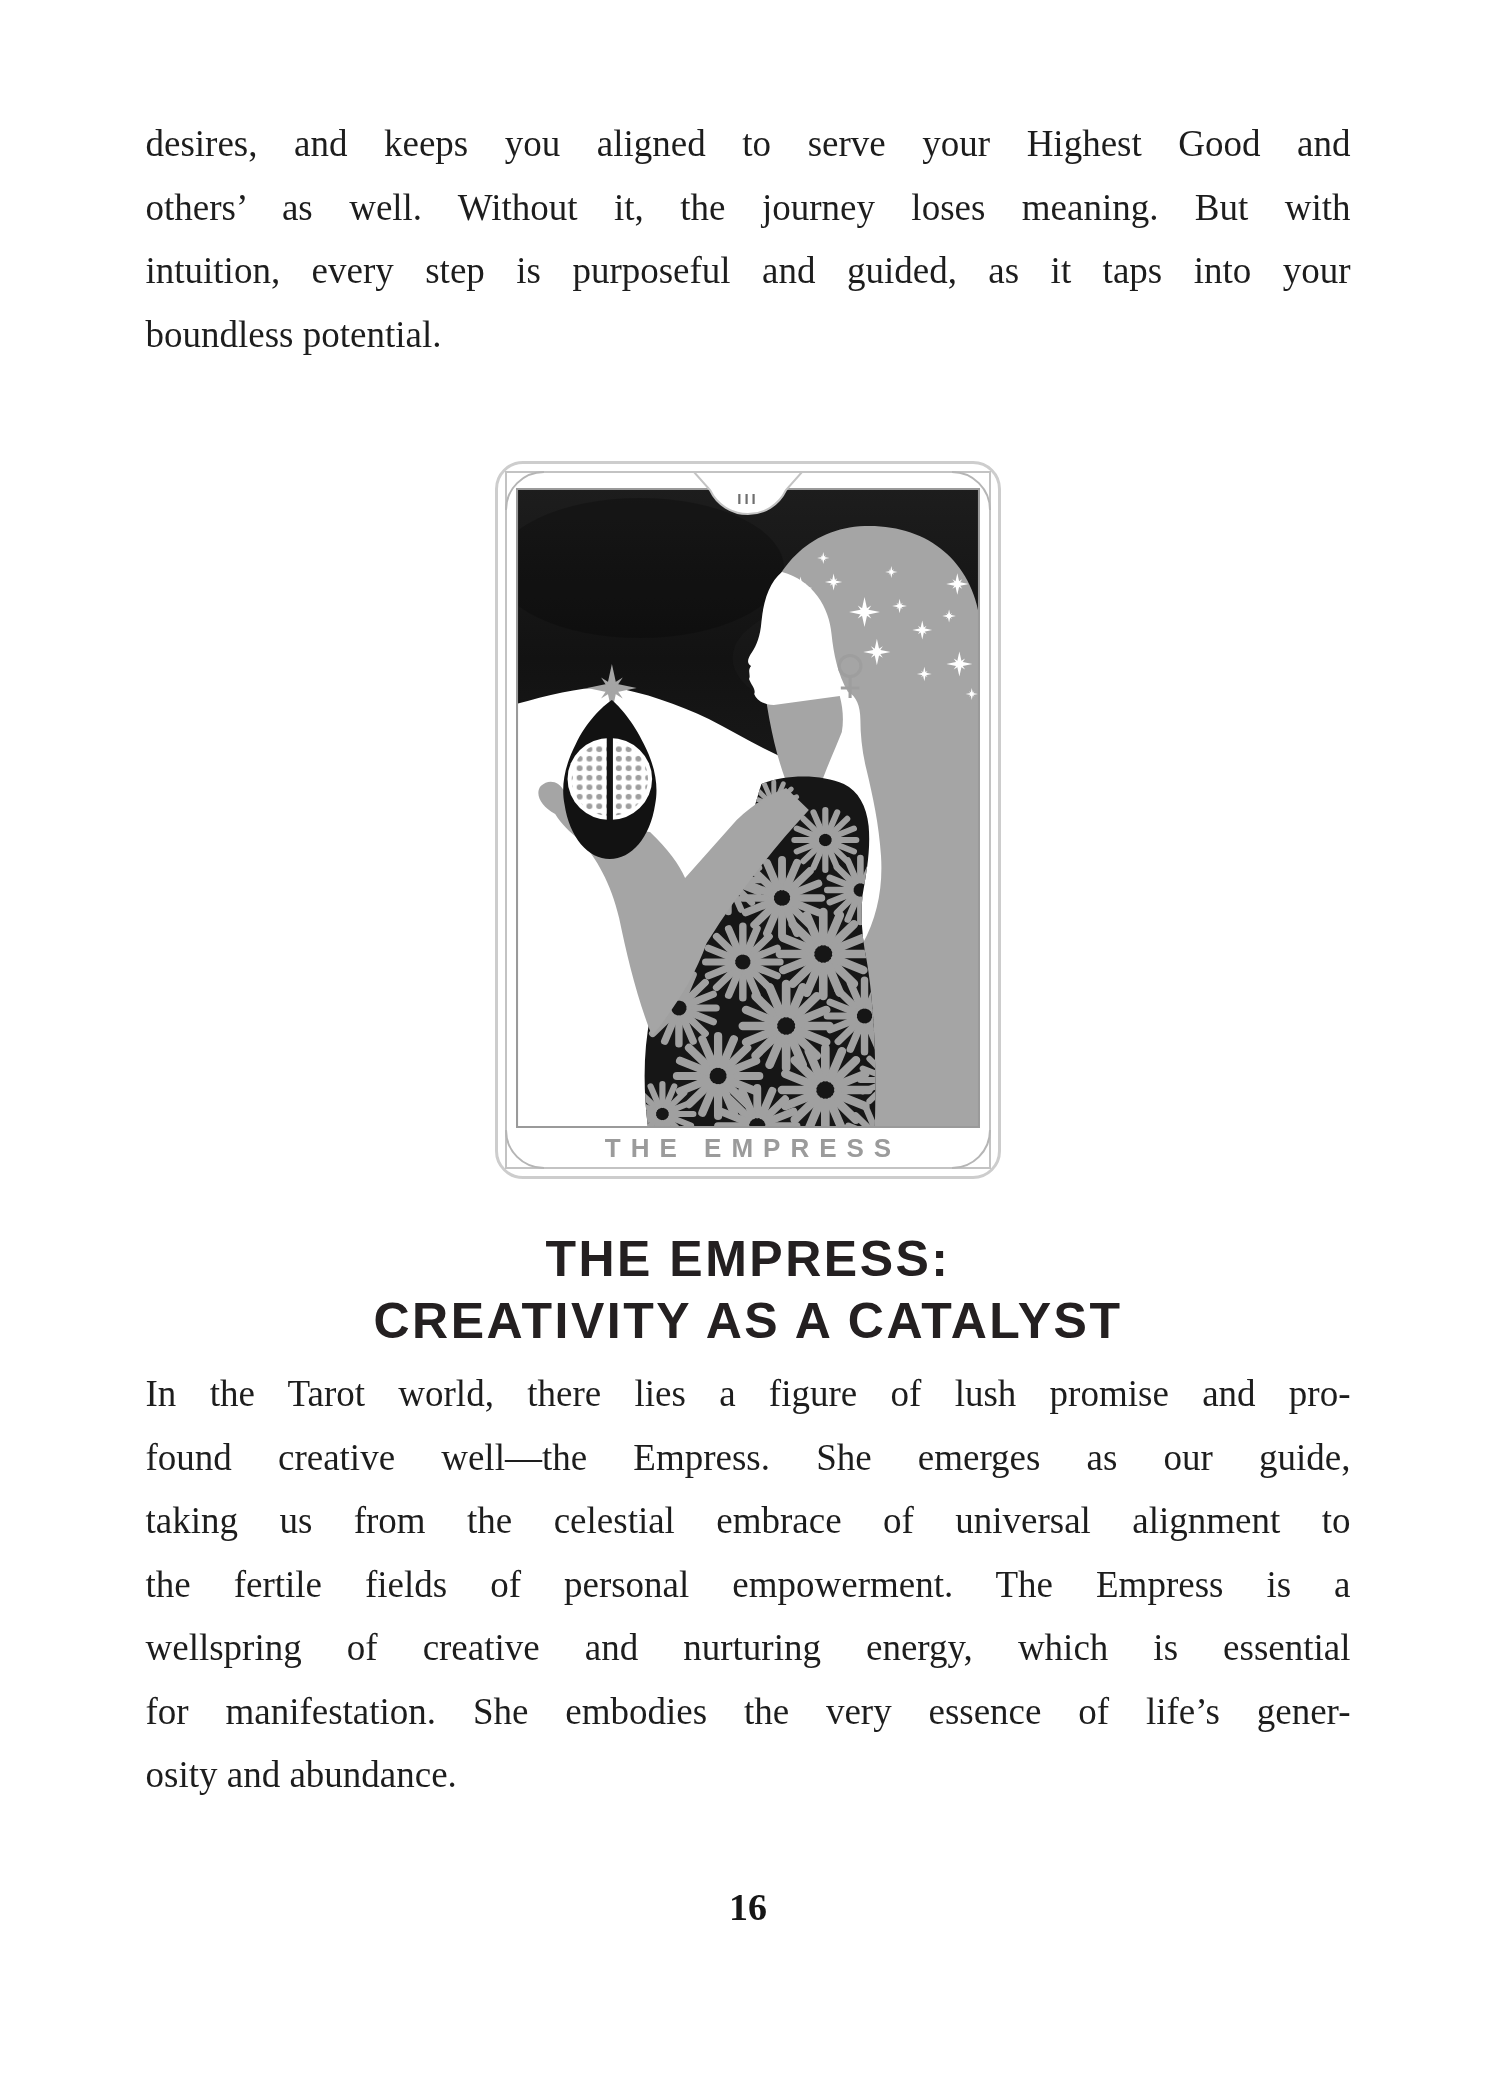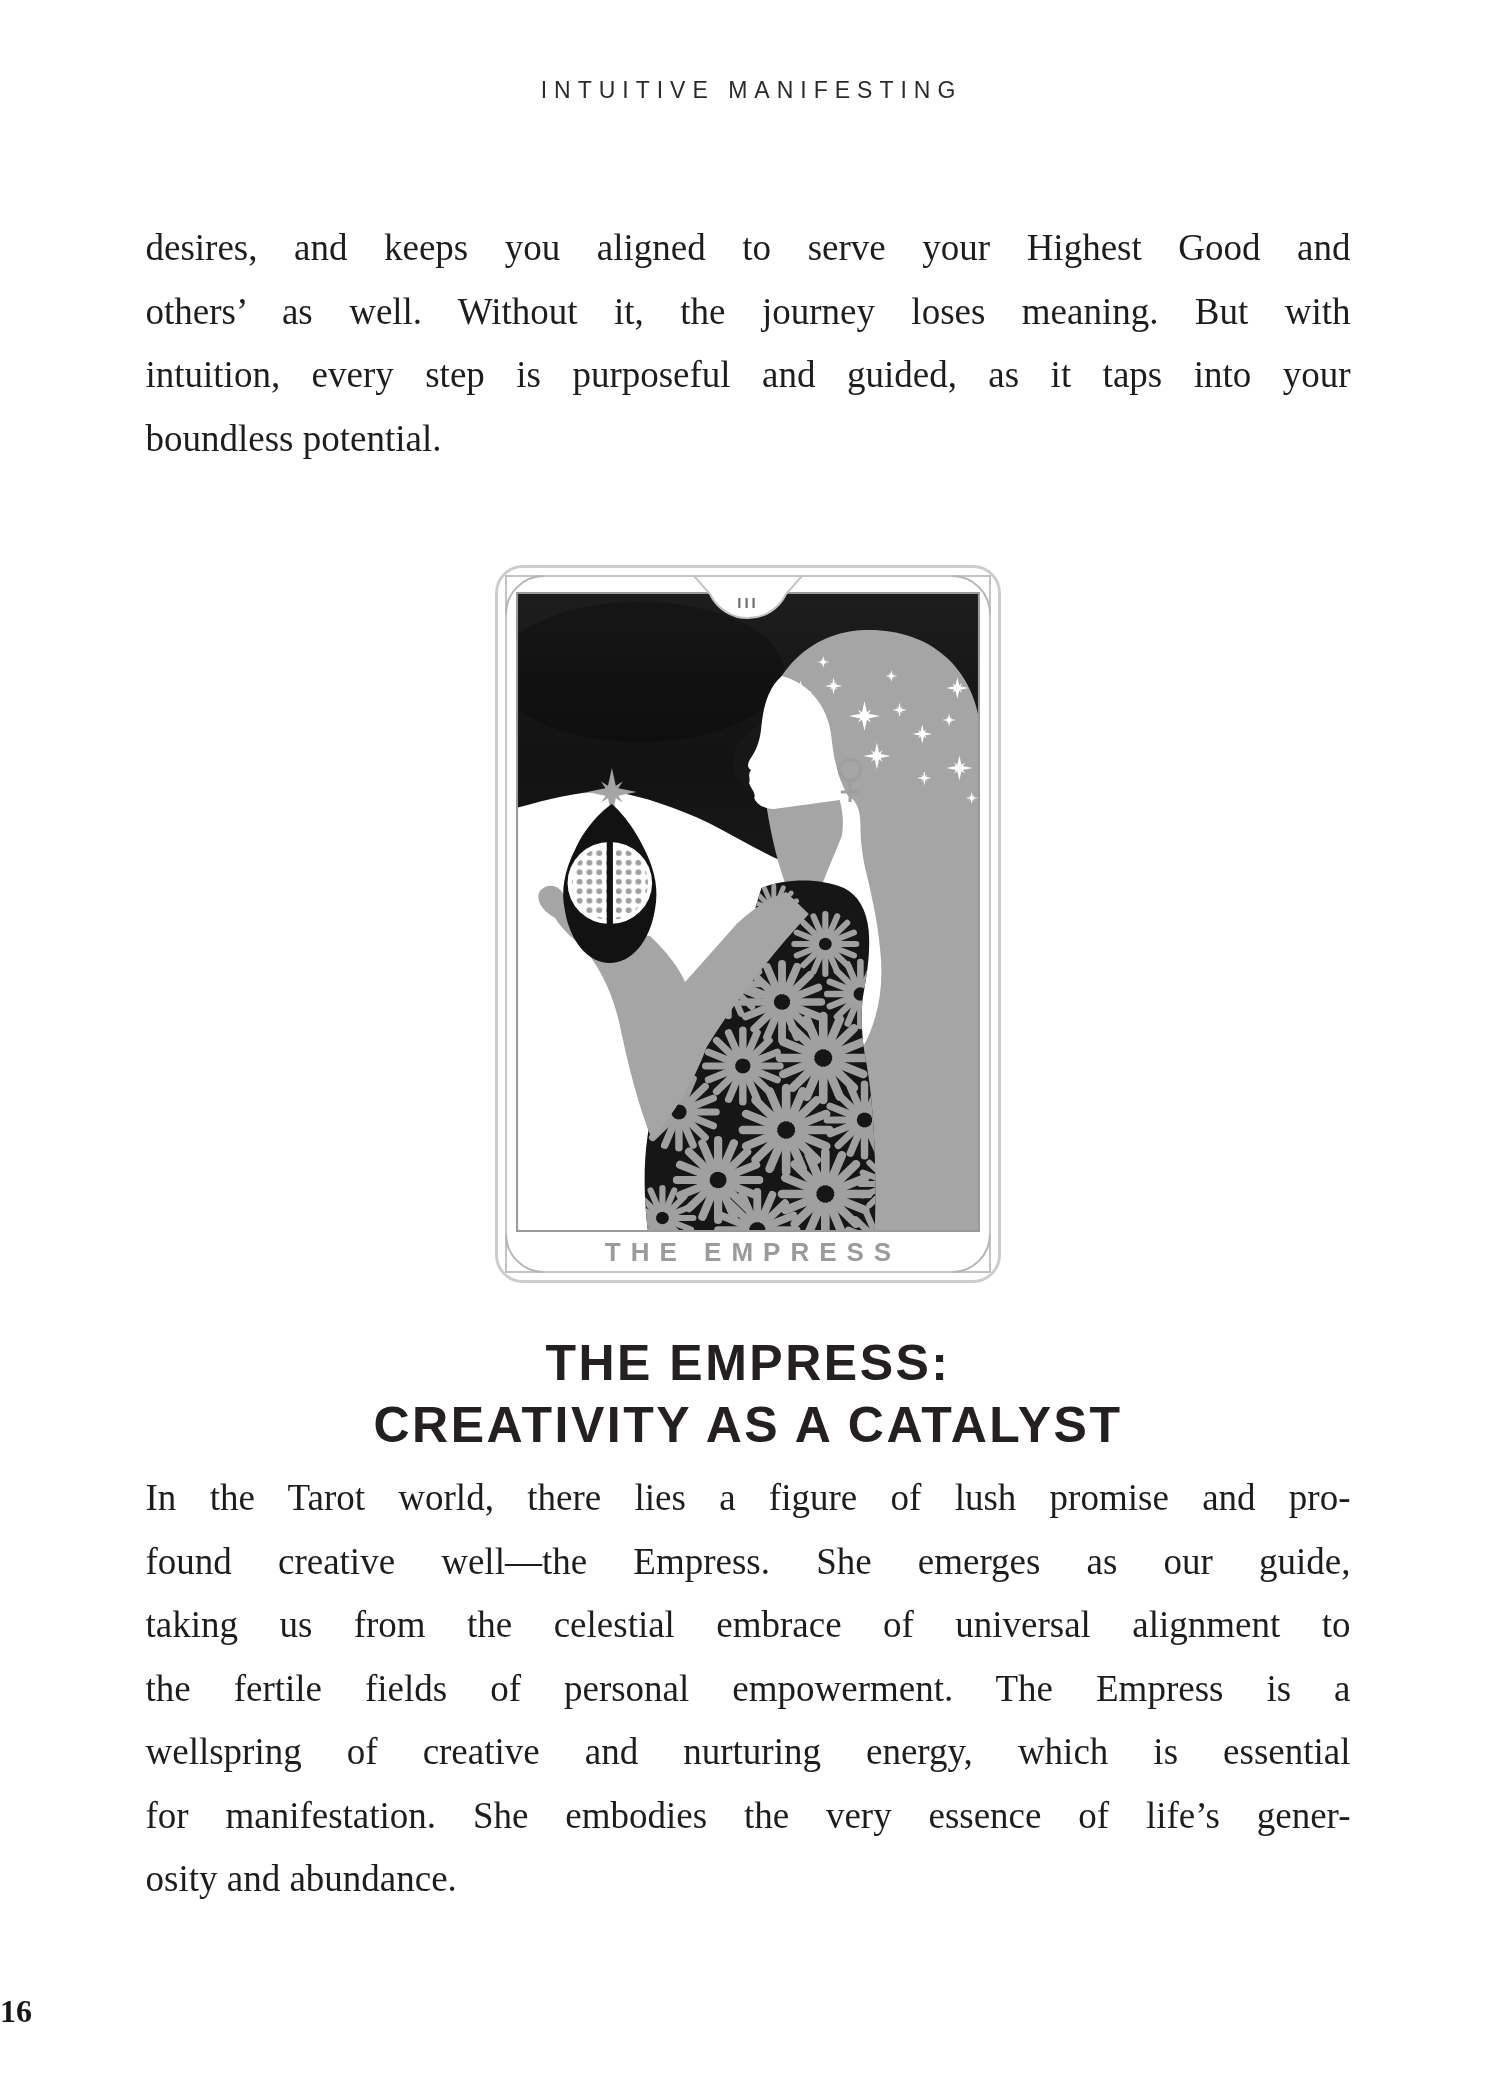--- a/index.html
+++ b/index.html
@@ -95,33 +95,32 @@
     font-weight:700;
     font-size:50px;
     line-height:62px;
     letter-spacing:2.5px;
     color:#242021;
   }
   .footer{
     margin-top:76px;
     height:48px;
     line-height:48px;
-    text-align:left;
+    text-align:center;
     font-family:"Liberation Serif", serif;
     font-weight:700;
-    font-size:32px;
+    font-size:38px;
     color:#161616;
   }
 </style>
 </head>
 <body>
 
 <div class="page">
 
-  <div class="running-header">INTUITIVE MANIFESTING</div>
 
   <div class="bodycol para para-1">
     <div class="jline">desires, and keeps you aligned to serve your Highest Good and</div>
     <div class="jline">others’ as well. Without it, the journey loses meaning. But with</div>
     <div class="jline">intuition, every step is purposeful and guided, as it taps into your</div>
     <div class="jline lastline">boundless potential.</div>
   </div>
 
   <div class="card">
 

